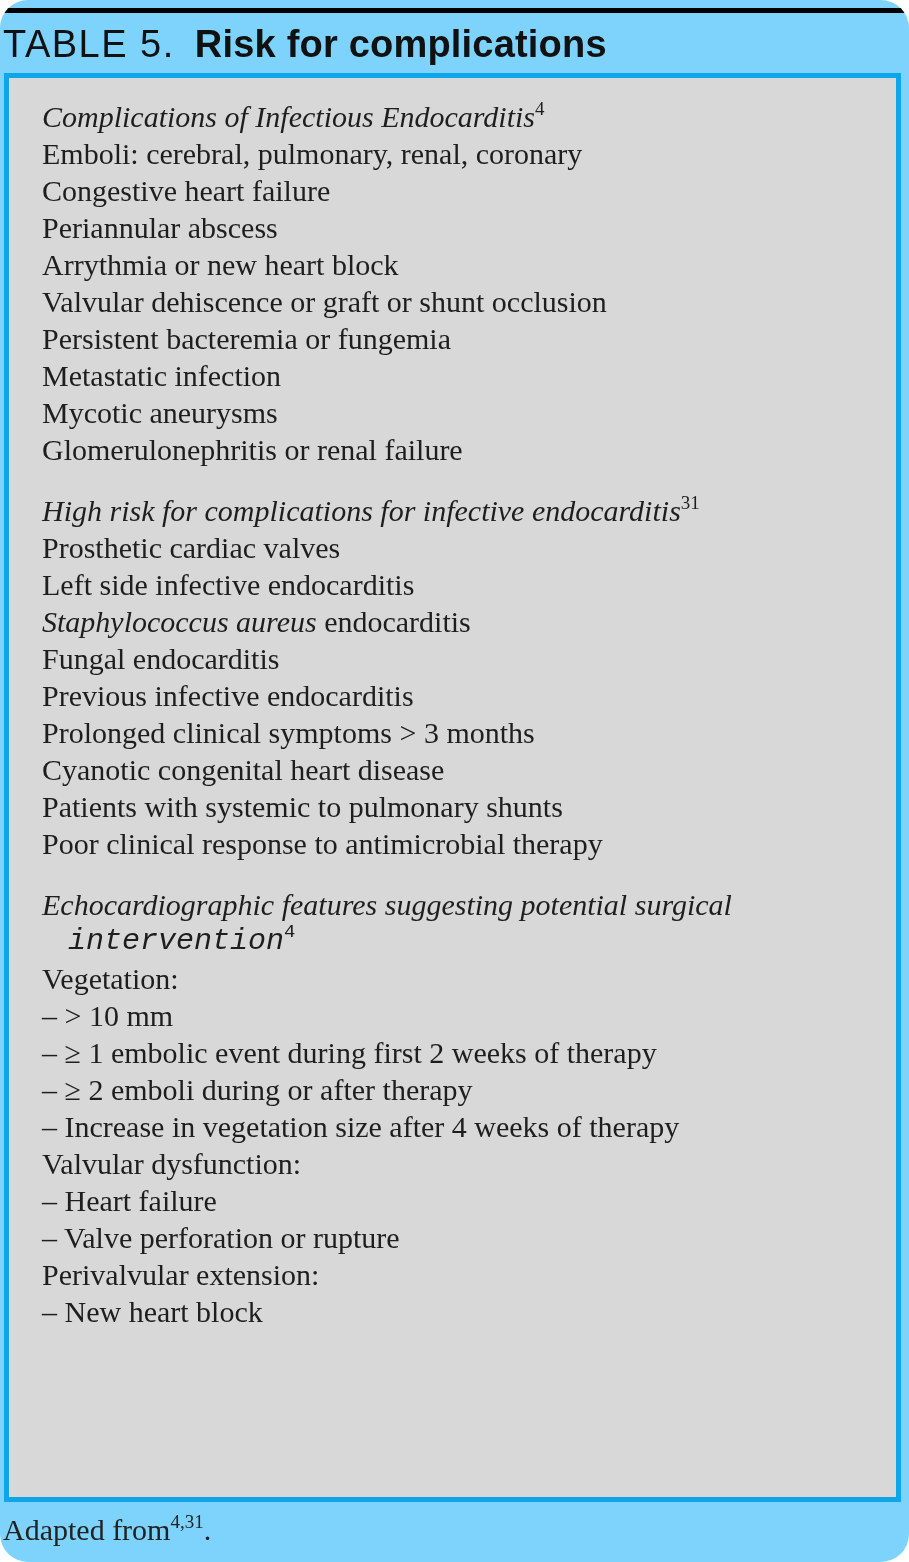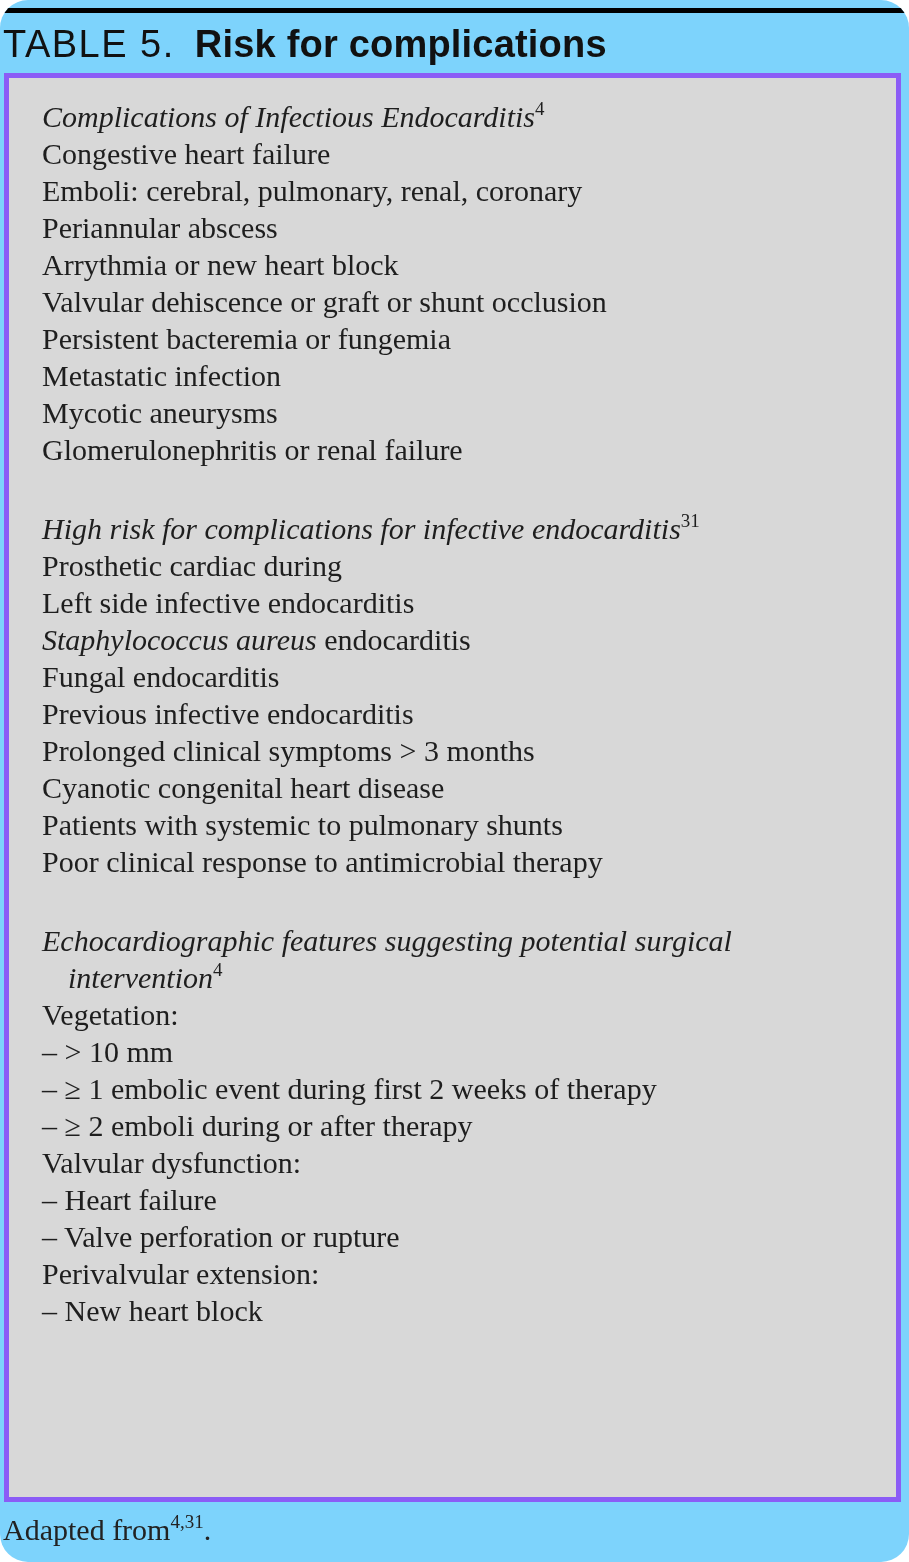--- a/index.html
+++ b/index.html
@@ -36,29 +36,29 @@
     font-weight: 700;
     margin-left: 20px;
     letter-spacing: 0.2px;
   }
   .panel {
     position: absolute;
     top: 73px; left: 4px;
     width: 897px; height: 1429px;
     box-sizing: border-box;
     background: #d8d8d8;
-    border: 5px solid #8b5cf6;
+    border: 5px solid #0ea5e9;
     padding: 20px 18px 20px 33px;
     font-size: 30px;
     line-height: 37px;
   }
   .section { margin: 0; }
-  .section + .section { margin-top: 42px; }
+  .section + .section { margin-top: 24px; }
   .heading { font-style: italic; }
-  .heading-cont { font-style: italic; padding-left: 26px; }
+  .heading-cont { font-style: italic; padding-left: 26px; font-family: Liberation Mono, monospace; }
   .line em { }
   sup {
     font-style: normal;
     font-size: 19px;
     line-height: 0;
     vertical-align: 12px;
   }
   .footnote {
     position: absolute;
     top: 1512px; left: 3px;
@@ -74,49 +74,50 @@
 <div class="page">
   <div class="top-rule"></div>
 
   <div class="caption">
     <span class="cap-label">TABLE 5.</span><span class="cap-title">Risk for complications</span>
   </div>
 
   <div class="panel">
       <div class="section">
         <div class="heading"><em>Complications of Infectious Endocarditis</em><sup>4</sup></div>
+        <div class="line"><span>Emboli: cerebral, pulmonary, renal, coronary</span></div>
         <div class="line"><span>Congestive heart failure</span></div>
-        <div class="line"><span>Emboli: cerebral, pulmonary, renal, coronary</span></div>
         <div class="line"><span>Periannular abscess</span></div>
         <div class="line"><span>Arrythmia or new heart block</span></div>
         <div class="line"><span>Valvular dehiscence or graft or shunt occlusion</span></div>
         <div class="line"><span>Persistent bacteremia or fungemia</span></div>
         <div class="line"><span>Metastatic infection</span></div>
         <div class="line"><span>Mycotic aneurysms</span></div>
         <div class="line"><span>Glomerulonephritis or renal failure</span></div>
       </div>
       <div class="section">
         <div class="heading"><em>High risk for complications for infective endocarditis</em><sup>31</sup></div>
-        <div class="line"><span>Prosthetic cardiac during</span></div>
+        <div class="line"><span>Prosthetic cardiac valves</span></div>
         <div class="line"><span>Left side infective endocarditis</span></div>
         <div class="line"><em>Staphylococcus aureus</em><span> endocarditis</span></div>
         <div class="line"><span>Fungal endocarditis</span></div>
         <div class="line"><span>Previous infective endocarditis</span></div>
         <div class="line"><span>Prolonged clinical symptoms &gt; 3 months</span></div>
         <div class="line"><span>Cyanotic congenital heart disease</span></div>
         <div class="line"><span>Patients with systemic to pulmonary shunts</span></div>
         <div class="line"><span>Poor clinical response to antimicrobial therapy</span></div>
       </div>
       <div class="section">
         <div class="heading"><em>Echocardiographic features suggesting potential surgical</em></div>
         <div class="heading-cont"><em>intervention</em><sup>4</sup></div>
         <div class="line"><span>Vegetation:</span></div>
         <div class="line"><span>– &gt; 10 mm</span></div>
         <div class="line"><span>– ≥ 1 embolic event during first 2 weeks of therapy</span></div>
         <div class="line"><span>– ≥ 2 emboli during or after therapy</span></div>
+        <div class="line"><span>– Increase in vegetation size after 4 weeks of therapy</span></div>
         <div class="line"><span>Valvular dysfunction:</span></div>
         <div class="line"><span>– Heart failure</span></div>
         <div class="line"><span>– Valve perforation or rupture</span></div>
         <div class="line"><span>Perivalvular extension:</span></div>
         <div class="line"><span>– New heart block</span></div>
       </div>
     </div>
 
   <div class="footnote">
     <span>Adapted from</span><sup>4,31</sup><span>.</span>

